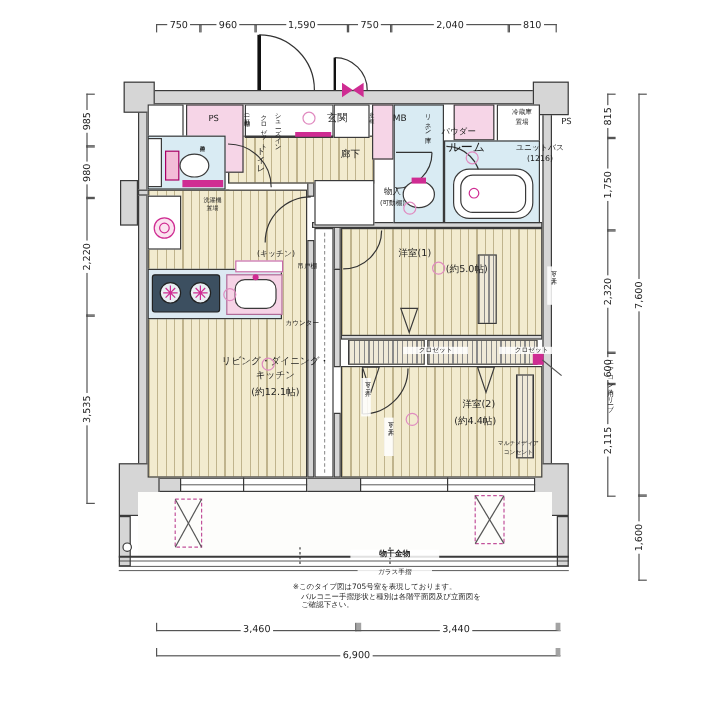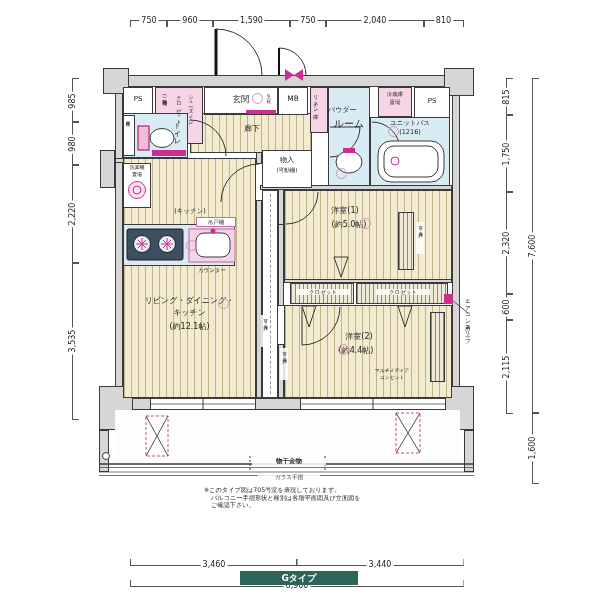--- a/index.html
+++ b/index.html
@@ -10,27 +10,27 @@
   .abs{position:absolute;box-sizing:border-box;}
   .wall{position:absolute;box-sizing:border-box;background:#d6d6d6;border:1px solid #3a3a3a;}
   .box{position:absolute;box-sizing:border-box;background:#fff;border:1px solid #3a3a3a;}
   .wood{position:absolute;box-sizing:border-box;border:1px solid #3a3a3a;
     background:#f2ebcf;
     background-image:repeating-linear-gradient(90deg,rgba(130,112,60,.45) 0 1px,transparent 1px 7px);}
   .wet{position:absolute;box-sizing:border-box;background:#d9ebf3;border:1px solid #3a3a3a;}
   .pink{position:absolute;box-sizing:border-box;background:#f6d5e7;border:1px solid #3a3a3a;}
   .hatch{position:absolute;box-sizing:border-box;border:1px solid #3a3a3a;background:#efe9d8;
     background-image:repeating-linear-gradient(90deg,#8a8a8a 0 1px,transparent 1px 4px);}
-  .lbl{position:absolute;white-space:nowrap;line-height:1.15;color:#1c1c1c;}
+  .lbl{position:absolute;white-space:nowrap;line-height:1.15;color:#1c1c1c;margin-left:40px;}
   .ctr{text-align:center;}
   .vlbl{writing-mode:vertical-rl;}
   .chip{background:rgba(255,255,255,.85);padding:0 1px;}
   .hdim{position:absolute;height:6px;border-top:1px solid #555;border-left:1px solid #555;border-right:1px solid #555;}
   .hdim .dimlabel{position:absolute;left:50%;top:0;transform:translate(-50%,-55%);background:#fff;padding:0 2px;font-size:8px;}
-  .hdimu{position:absolute;height:6px;border-bottom:1px solid #555;border-left:1px solid #555;border-right:1px solid #a3a3a3;margin-top:40px;}
+  .hdimu{position:absolute;height:6px;border-bottom:1px solid #555;border-left:1px solid #555;border-right:4px solid #a3a3a3;}
   .hdimu .dimlabel{position:absolute;left:50%;top:100%;transform:translate(-50%,-55%);background:#fff;padding:0 2px;font-size:8px;}
   .vdim{position:absolute;width:6px;border-left:1px solid #555;border-top:1px solid #555;border-bottom:1px solid #555;}
   .vdim .dimlabel{position:absolute;left:0;top:50%;transform:translate(-52%,-50%) rotate(180deg);
     writing-mode:vertical-rl;background:#fff;padding:2px 0;font-size:8px;}
   .marker{position:absolute;border:1px solid #e08bc0;border-radius:50%;width:9px;height:9px;}
   .dashline{position:absolute;border-left:1px dashed #999;}
   svg.layer{position:absolute;left:0;top:0;pointer-events:none;}
   #badge{position:absolute;display:flex;align-items:center;justify-content:center;
     color:#fff;font-weight:bold;font-size:9px;background:#2d6358;}
 </style>
@@ -282,21 +282,21 @@
   <div class="lbl" style="left:262px;top:156px;width:50px;font-size:7px;text-align:center;">物入</div>
   <div class="lbl" style="left:262px;top:167px;width:50px;font-size:5.5px;text-align:center;">(可動棚)</div>
   <div class="lbl" style="left:123px;top:165px;width:28px;font-size:5px;text-align:center;">洗濯機</div>
   <div class="lbl" style="left:123px;top:172px;width:28px;font-size:5px;text-align:center;">置場</div>
   <div class="lbl" style="left:150px;top:208px;width:80px;font-size:6.5px;text-align:center;">(キッチン)</div>
   <div class="lbl" style="left:198px;top:218.5px;width:36px;font-size:5.5px;text-align:center;">吊戸棚</div>
   <div class="lbl" style="left:188px;top:267px;width:48px;font-size:5.5px;text-align:center;">カウンター</div>
   <div class="lbl" style="left:123px;top:296px;width:133px;font-size:8px;text-align:center;">リビング・ダイニング・</div>
   <div class="lbl" style="left:123px;top:308px;width:133px;font-size:8px;text-align:center;">キッチン</div>
   <div class="lbl" style="left:123px;top:322px;width:133px;font-size:8px;text-align:center;">(約12.1帖)</div>
-  <div class="lbl" style="left:280px;top:206px;width:130px;font-size:8px;text-align:center;">洋室(1)</div>
+  <div class="lbl" style="left:292px;top:206px;width:130px;font-size:8px;text-align:left;">洋室(1)</div>
   <div class="lbl" style="left:284px;top:220px;width:130px;font-size:8px;text-align:center;">(約5.0帖)</div>
   <div class="lbl" style="left:284px;top:332px;width:150px;font-size:8px;text-align:center;">洋室(2)</div>
   <div class="lbl" style="left:284px;top:346px;width:144px;font-size:8px;text-align:center;">(約4.4帖)</div>
   <div class="lbl chip" style="left:296px;top:289px;width:52px;font-size:5.5px;text-align:center;">クロゼット</div>
   <div class="lbl chip" style="left:376px;top:289px;width:52px;font-size:5.5px;text-align:center;">クロゼット</div>
   <div class="lbl vlbl chip" style="left:261px;top:315px;font-size:5px;height:32px;">下り天井</div>
   <div class="lbl vlbl chip" style="left:280px;top:348px;font-size:5px;height:32px;">下り天井</div>
   <div class="lbl vlbl chip" style="left:416px;top:222px;font-size:5px;height:32px;">下り天井</div>
   <div class="lbl" style="left:360px;top:368px;width:64px;font-size:4.8px;text-align:center;">マルチメディア</div>
   <div class="lbl" style="left:360px;top:374.5px;width:64px;font-size:4.8px;text-align:center;">コンセント</div>
@@ -311,17 +311,14 @@
   <div class="marker" style="left:218px;top:298px;"></div>
   <div class="marker" style="left:338px;top:344px;"></div>
   <div class="marker" style="left:360px;top:218px;"></div>
 
   <div class="lbl" style="left:204px;top:486px;font-size:6.2px;line-height:7.5px;">
     <div>※このタイプ図は705号室を表現しております。</div>
     <div style="margin-left:7px;">バルコニー手摺形状と種別は各階平面図及び立面図を</div>
     <div style="margin-left:7px;">ご確認下さい。</div>
   </div>
 
-  <div id="badge" style="left:240px;top:571px;width:118px;height:14px;">
-    <span>Gタイプ</span>
-  </div>
 
 </div>
 
 </body></html>

